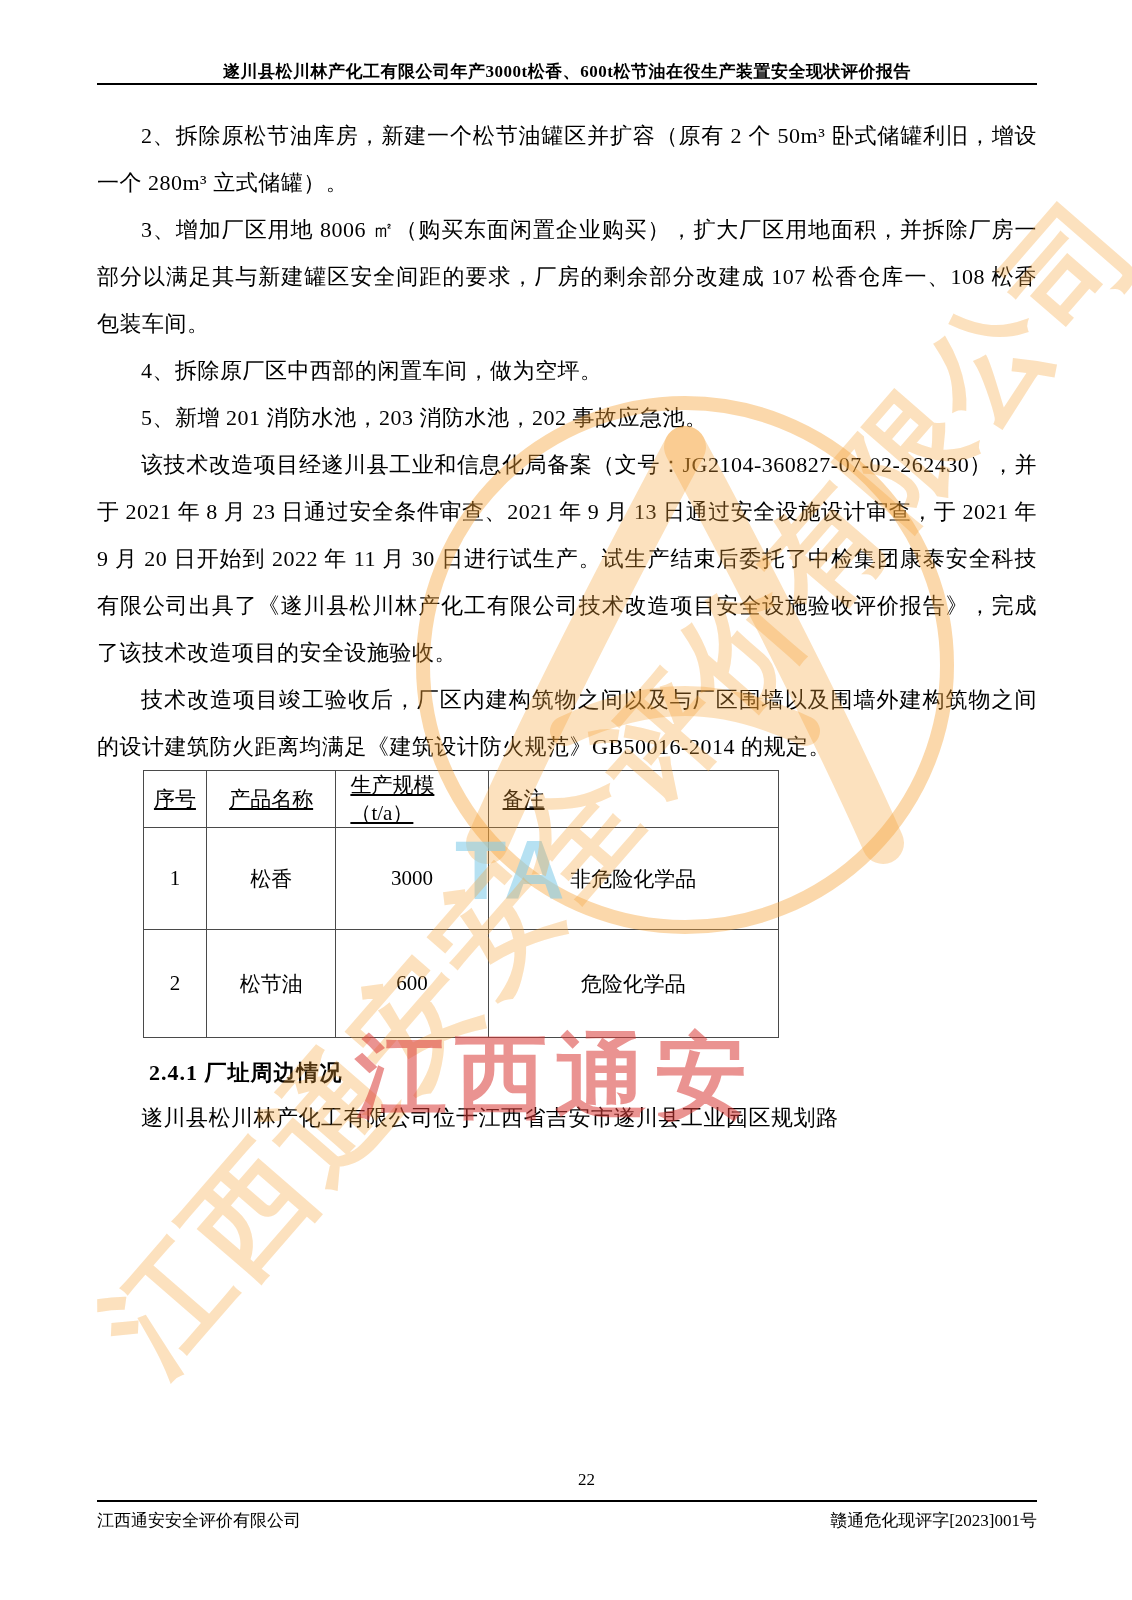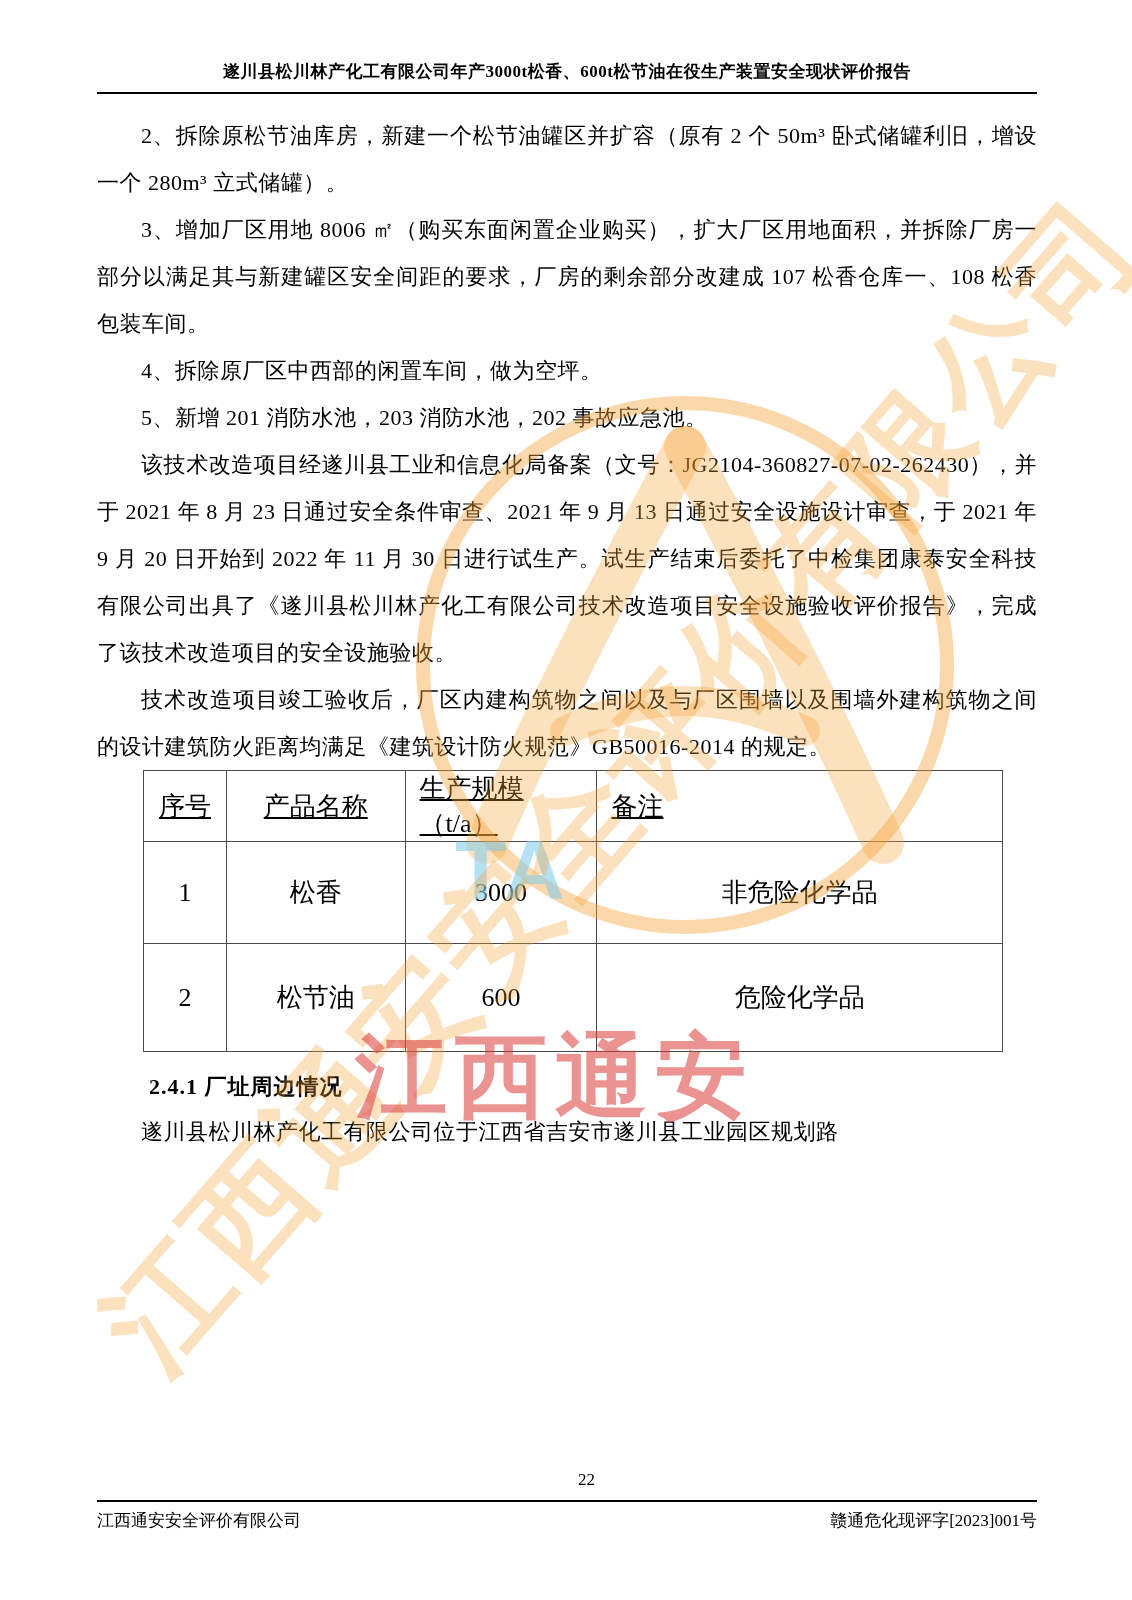--- a/index.html
+++ b/index.html
@@ -6,21 +6,21 @@
   html,body { background:#ffffff; }
   body {
     width:1132px; height:1600px; position:relative; overflow:hidden;
     font-family:"Liberation Serif", serif; color:#000;
   }
 
   
   .page-header {
     position:absolute; top:60px; left:97px; right:95px; z-index:2;
     text-align:center; font-size:17px; font-weight:bold;
-    padding-bottom:9px; border-bottom:2.5px solid #000;
+    border-bottom:2.5px solid #000;
     letter-spacing:0.5px;
   }
 
   
   .content {
     position:absolute; top:112px; left:97px; right:95px; z-index:2;
   }
   .para {
     font-size:22px; line-height:47px; text-align:justify; text-indent:2em;
     letter-spacing:0.5px;
@@ -32,22 +32,22 @@
   .h-subsection {
     font-size:22px; font-weight:bold; margin:20px 0 6px 52px;
     letter-spacing:1px;
   }
   .table-caption {
     font-size:22px; margin:6px 0 10px 0; text-align:center; letter-spacing:1px;
   }
 
   
   table.product-table {
-    border-collapse:collapse; width:860px; margin-left:46px;
-    font-size:26px;
+    border-collapse:collapse; width:636px; margin-left:46px;
+    font-size:21px;
   }
   .product-table th, .product-table td { border:1px solid #4a4a4a; }
   .product-table thead th {
     height:40px; font-weight:normal; text-decoration:underline;
     text-align:center; vertical-align:middle;
   }
   .product-table thead th.col-scale,
   .product-table thead th.col-note { text-align:left; padding-left:14px; }
   .product-table tbody td {
     text-align:center; vertical-align:middle;

